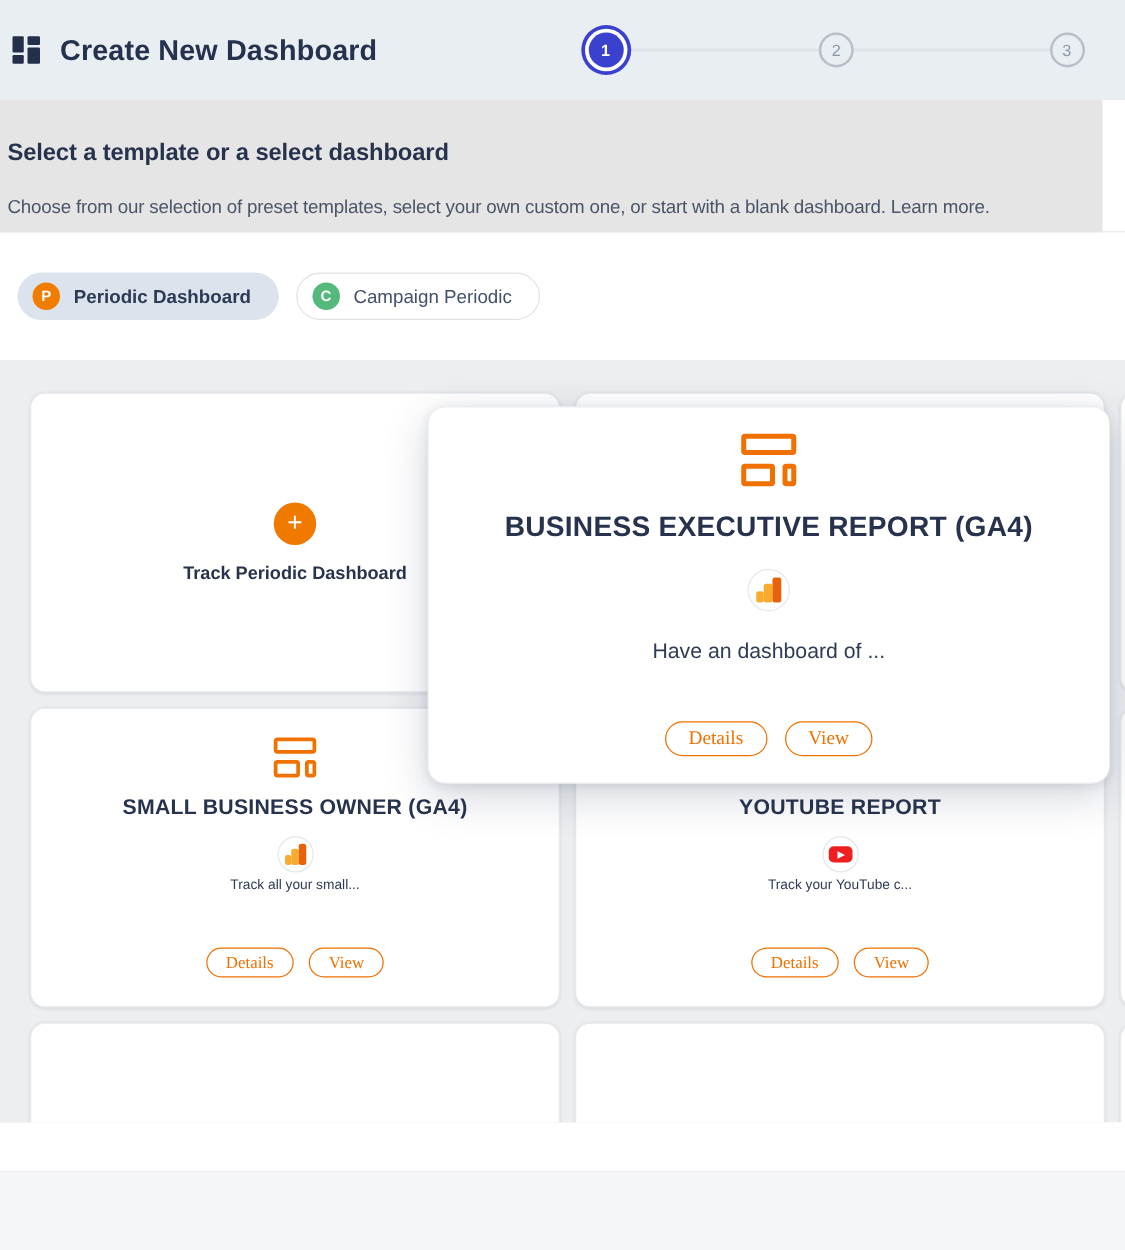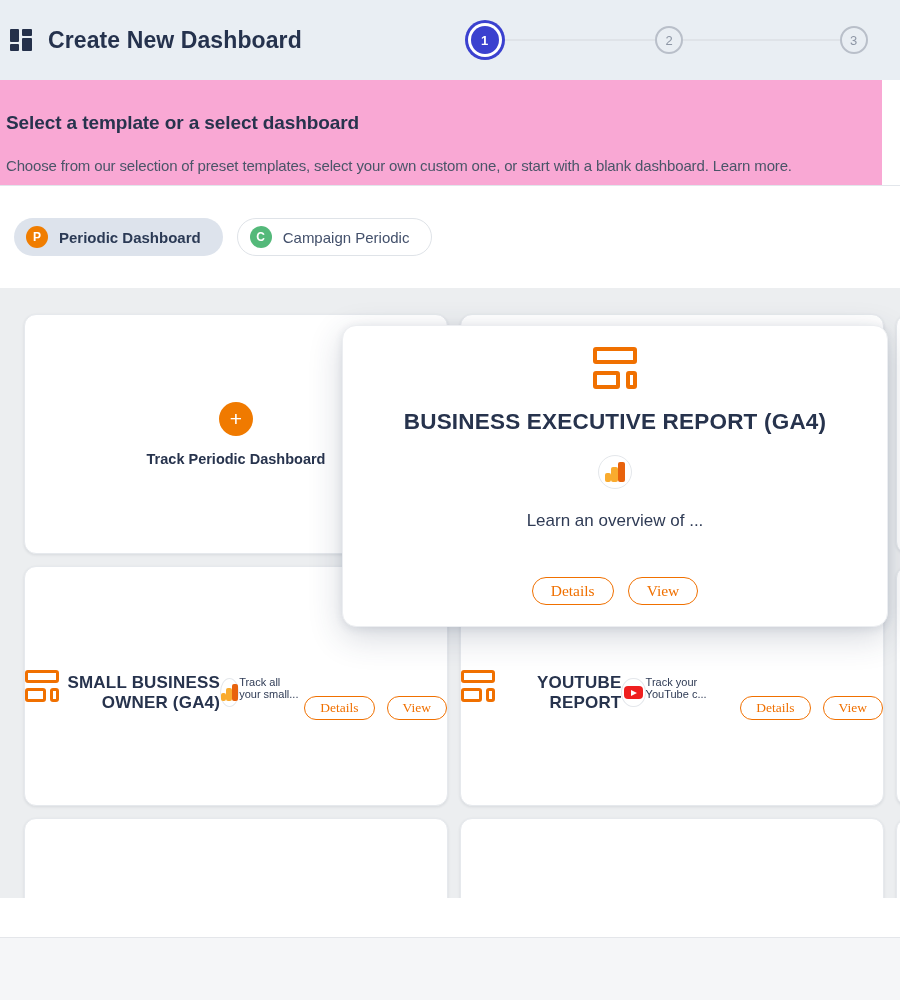--- a/index.html
+++ b/index.html
@@ -2,21 +2,21 @@
 <html><head>
 <meta charset="utf-8">
 <style>
   * { box-sizing: border-box; margin: 0; padding: 0; }
   html, body {
     width: 900px; height: 1000px;
     font-family: "Liberation Sans", sans-serif;
     background: #ffffff;
     overflow: hidden;
   }
-  .app { position: relative; width: 882px; height: 1000px; background:#f9a8d4; }
+  .app { position: relative; width: 882px; height: 1000px; background:#e5e5e5; }
 
   
   .header {
     position: absolute; left:0; top:0; width:900px; height:80px;
     background: #e9eef3;
     display:flex; align-items:center;
   }
   .header-left { display:flex; align-items:center; padding-left:10px; width:435px; height:80px; }
   .grid-icon { width:24px; height:22px; position:relative; flex:0 0 auto; margin-right:14px; }
   .grid-icon i { position:absolute; background:#24304a; display:block; border-radius:1px; }
@@ -82,21 +82,21 @@
   }
   .grid {
     position:absolute; left:24px; top:26px;
     display:grid; grid-template-columns:424px 424px 424px;
     column-gap:12px; row-gap:12px;
   }
   .card {
     width:424px; height:240px; background:#fff; border-radius:12px;
     border:1px solid #e6e9ed;
     box-shadow: 0 1px 3px rgba(30,40,60,.10);
-    display:flex; align-items:center; justify-content:center;
+    display:flex; flex-direction:column; align-items:center; justify-content:center;
     position:relative; overflow:hidden;
   }
   .layout-icon { width:34px; height:32px; position:relative; }
   .layout-icon i { position:absolute; border:3px solid #f07000; border-radius:3px; display:block; }
   .li-top { left:0; top:0; width:34px; height:13px; }
   .li-bl  { left:0; top:18px; width:21px; height:14px; }
   .li-br  { left:25px; top:18px; width:9px; height:14px; }
   .card-title {
     font-size:17px; font-weight:bold; color:#27334d; letter-spacing:.2px;
     margin-top:14px; text-align:right;
@@ -287,21 +287,21 @@
         <i class="li-br"></i>
     </span>
     <div class="card-title">BUSINESS EXECUTIVE REPORT (GA4)</div>
     <span class="src-icon">
       <span class="ga-glyph">
           <i class="ga-1"></i>
           <i class="ga-2"></i>
           <i class="ga-3"></i>
         </span>
     </span>
-    <div class="card-desc">Learn an overview of ...</div>
+    <div class="card-desc">Have an dashboard of ...</div>
     <div class="card-actions">
       <button class="pill-btn">Details</button>
       <button class="pill-btn">View</button>
     </div>
   </div>
 
   <div class="footer-white"></div>
   <div class="footer-rule"></div>
   <div class="footer-bar"></div>
 

